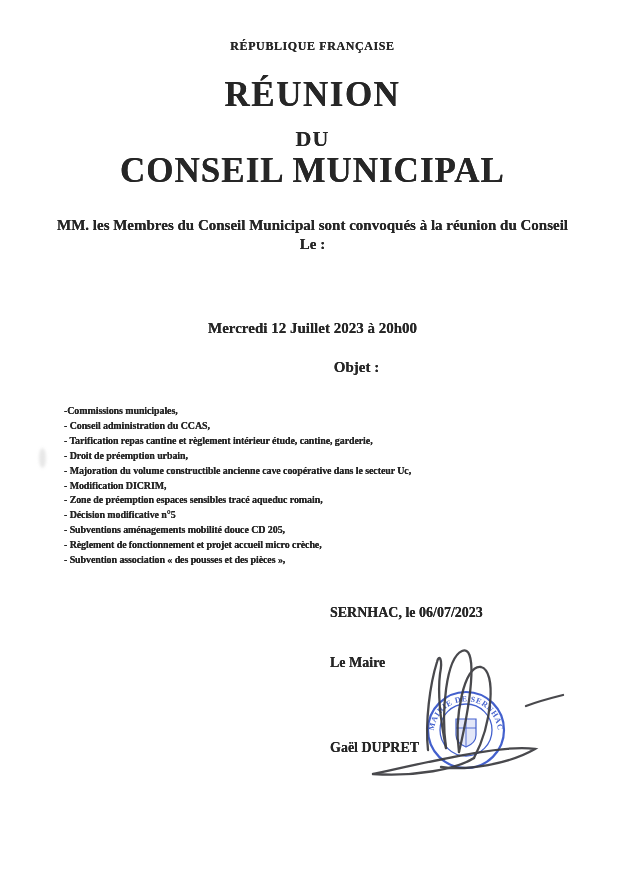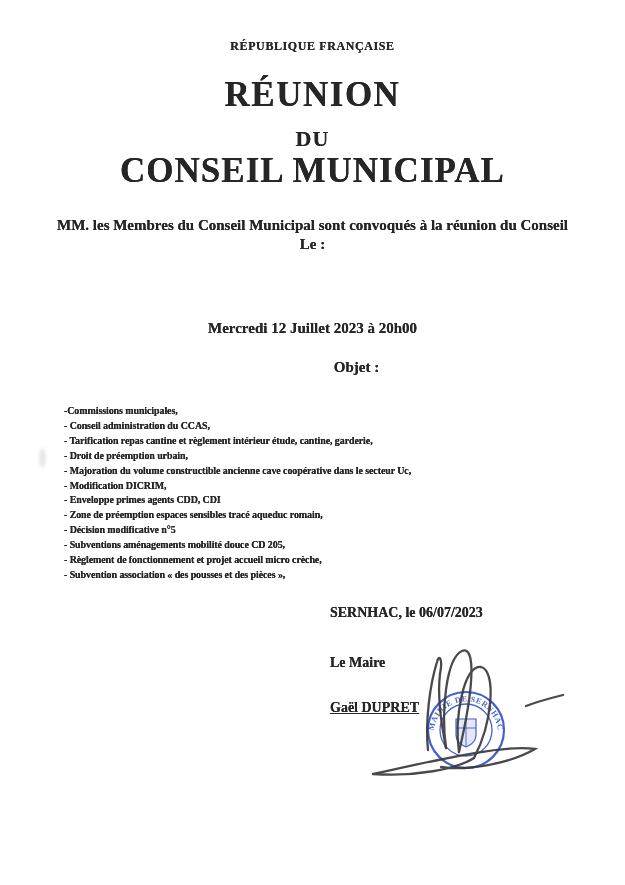--- a/index.html
+++ b/index.html
@@ -82,21 +82,21 @@
   }
   .closing-line {
     position: absolute;
     left: 330px;
     font-size: 14px;
     text-shadow: 0 0 0.4px #262626;
     white-space: nowrap;
   }
   .place-date { top: 605px; }
   .signatory-title { top: 655px; }
-  .signatory-name { top: 700px; text-decoration: underline; }
+  .signatory-name { top: 740px; }
   .signature-block {
     position: absolute;
     left: 345px;
     top: 640px;
     width: 230px;
     height: 150px;
   }
   .smudge {
     position: absolute;
     left: 39px;
@@ -132,21 +132,20 @@
     <span class="u">Objet</span><span> :</span>
   </div>
 
   <div class="agenda">
     <div>-Commissions municipales,</div>
     <div>- Conseil administration du CCAS,</div>
     <div>- Tarification repas cantine et règlement intérieur étude, cantine, garderie,</div>
     <div>- Droit de préemption urbain,</div>
     <div>- Majoration du volume constructible ancienne cave coopérative dans le secteur Uc,</div>
     <div>- Modification DICRIM,</div>
-    <div>- Enveloppe primes agents CDD, CDI</div>
     <div>- Zone de préemption espaces sensibles tracé aqueduc romain,</div>
     <div>- Décision modificative n°5</div>
     <div>- Subventions aménagements mobilité douce CD 205,</div>
     <div>- Règlement de fonctionnement et projet accueil micro crèche,</div>
     <div>- Subvention association « des pousses et des pièces »,</div>
   </div>
 
   <div class="closing-line place-date">SERNHAC, le 06/07/2023</div>
   <div class="closing-line signatory-title">Le Maire</div>
   <div class="closing-line signatory-name">Gaël DUPRET</div>

